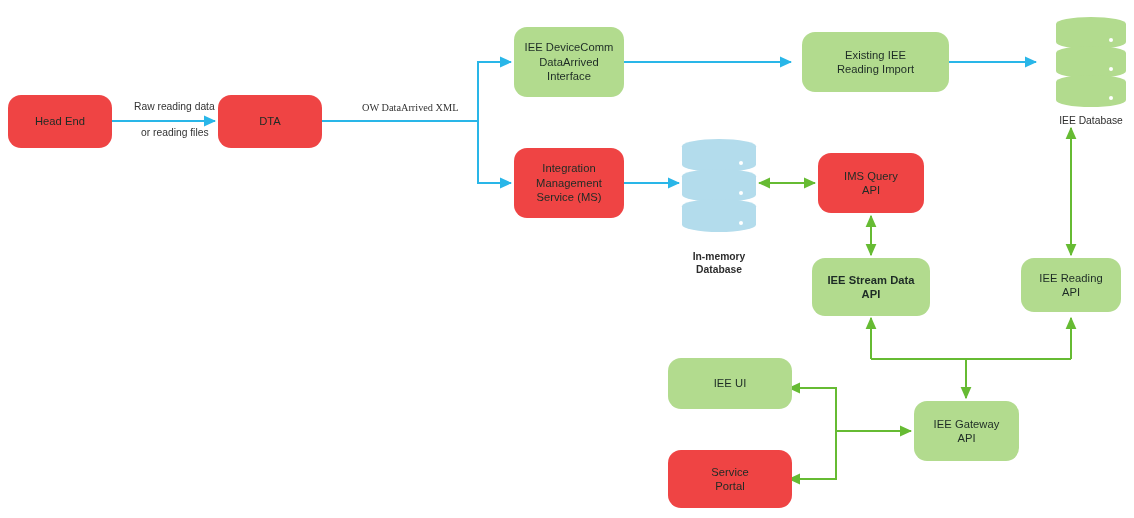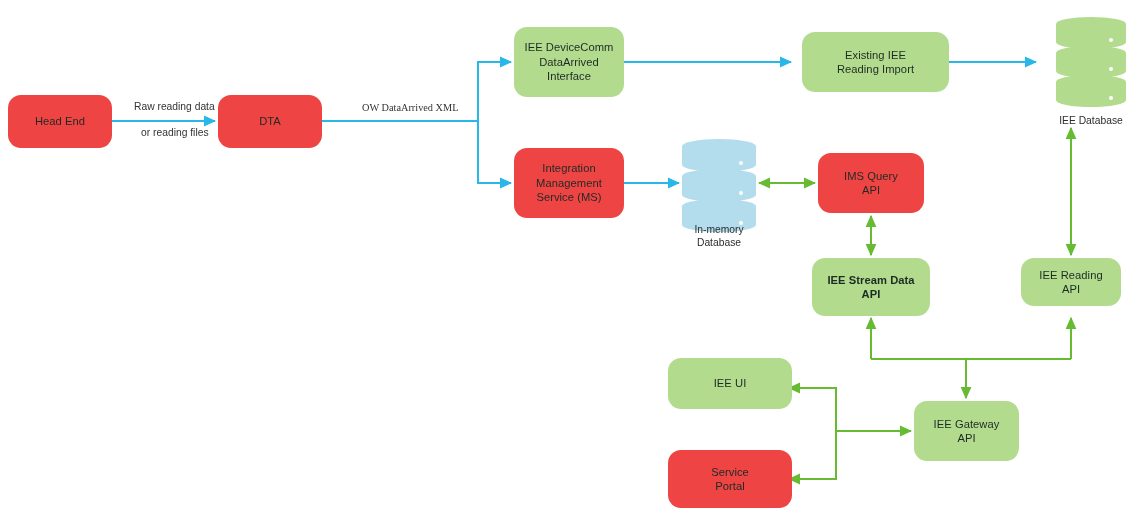--- a/index.html
+++ b/index.html
@@ -195,35 +195,35 @@
       <div class="db-disc" style="height:33px;">
         <span class="db-dot"></span>
       </div>
       <div class="db-disc" style="height:33px; margin-top:-3px;">
         <span class="db-dot"></span>
       </div>
       <div class="db-disc" style="height:33px; margin-top:-3px;">
         <span class="db-dot"></span>
       </div>
     </div>
-    <div class="db-caption" style="top:84px;">In-memory
+    <div class="db-caption" style="top:111px;font-weight:bold;">In-memory
 Database</div>
   </div>
 
   <div class="node blue" style="left:818px; top:153px; width:106px; height:60px;">
     <span class="node-label">IMS Query
 API</span>
   </div>
 
   <div class="node green" style="left:812px; top:258px; width:118px; height:58px;font-weight:bold;">
     <span class="node-label">IEE Stream Data
 API</span>
   </div>
 
-  <div class="node green" style="left:1021px; top:258px; width:100px; height:48px;">
+  <div class="node green" style="left:1021px; top:258px; width:100px; height:54px;">
     <span class="node-label">IEE Reading
 API</span>
   </div>
 
   <div class="node green" style="left:668px; top:358px; width:124px; height:51px;">
     <span class="node-label">IEE UI</span>
   </div>
 
   <div class="node blue" style="left:668px; top:450px; width:124px; height:58px;">
     <span class="node-label">Service

